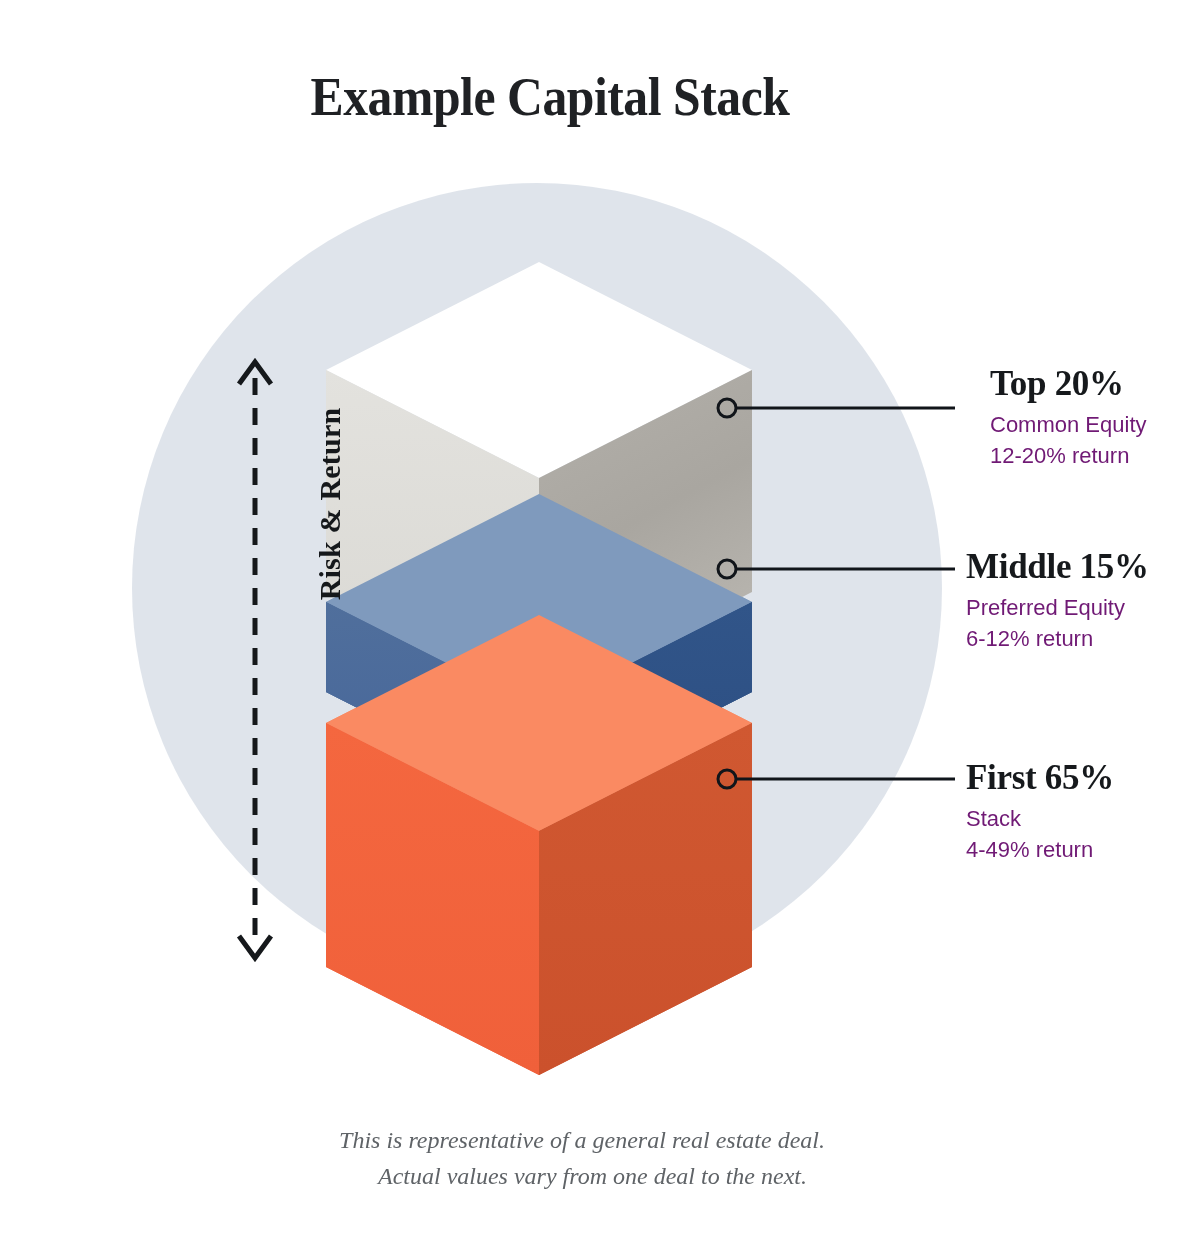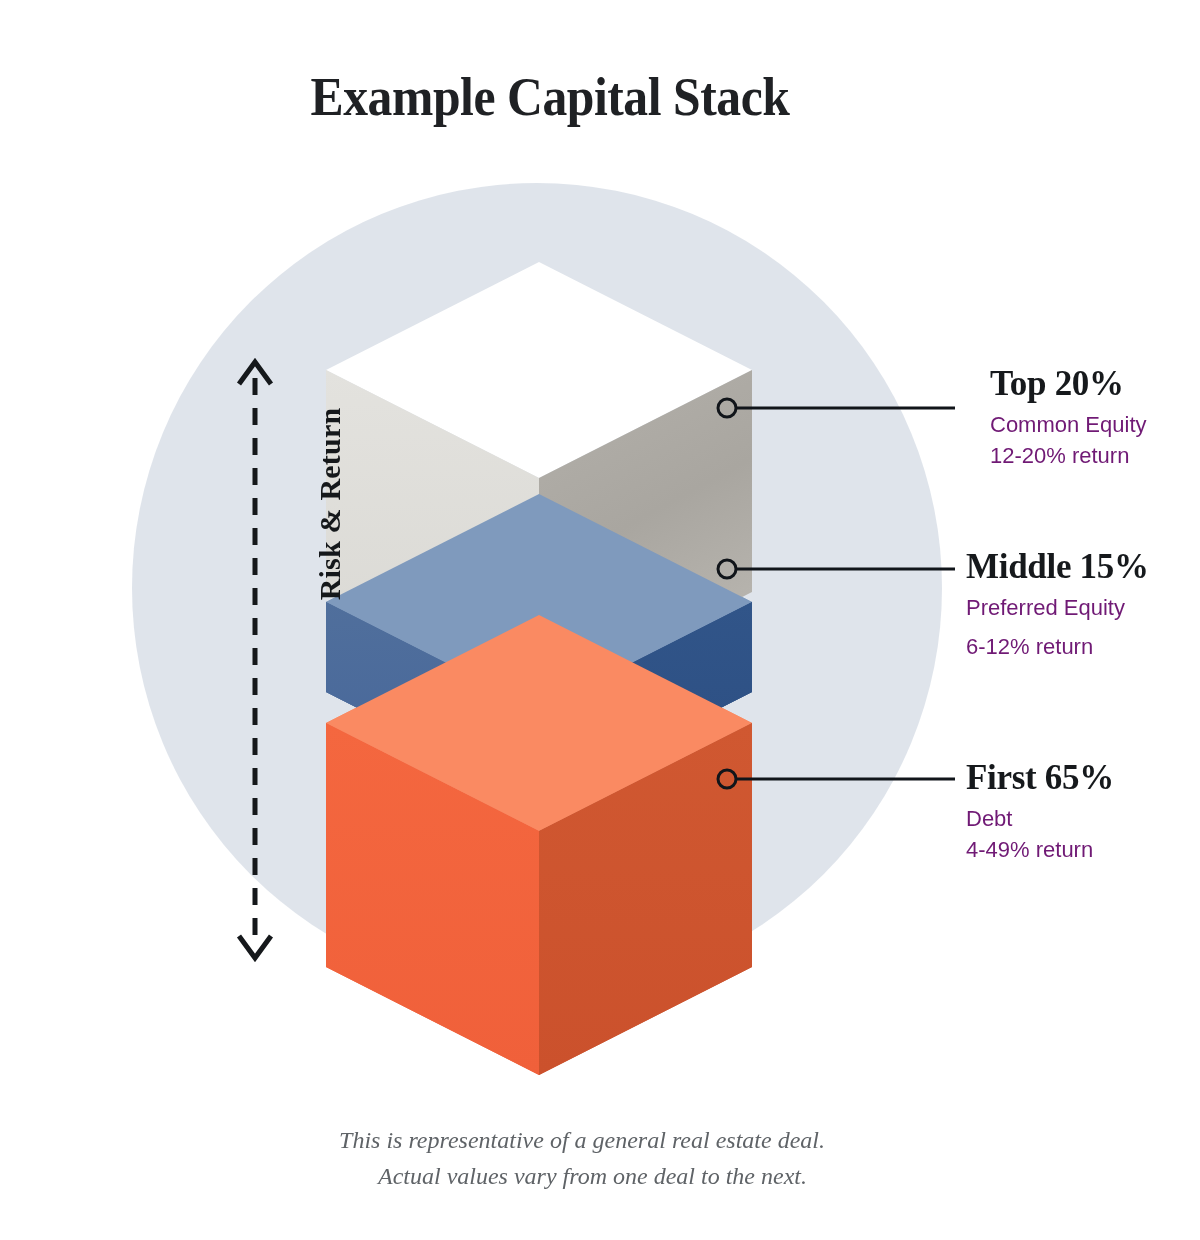--- a/index.html
+++ b/index.html
@@ -194,25 +194,25 @@
 
 <div class="callout" id="callout-top">
   <div class="headline">Top 20%</div>
   <div class="sub">Common Equity</div>
   <div class="sub" style="margin-top:0">12-20% return</div>
 </div>
 
 <div class="callout" id="callout-middle">
   <div class="headline">Middle 15%</div>
   <div class="sub">Preferred Equity</div>
-  <div class="sub" style="margin-top:8px">6-12% return</div>
+  <div class="sub" style="margin-top:0">6-12% return</div>
 </div>
 
 <div class="callout" id="callout-first">
   <div class="headline">First 65%</div>
-  <div class="sub">Debt</div>
+  <div class="sub">Stack</div>
   <div class="sub" style="margin-top:0">4-49% return</div>
 </div>
 
 <div id="footnote">
   <span class="line1">This is representative of a general real estate deal.</span>
   <span class="line2">Actual values vary from one deal to the next.</span>
 </div>
 
 </body></html>

